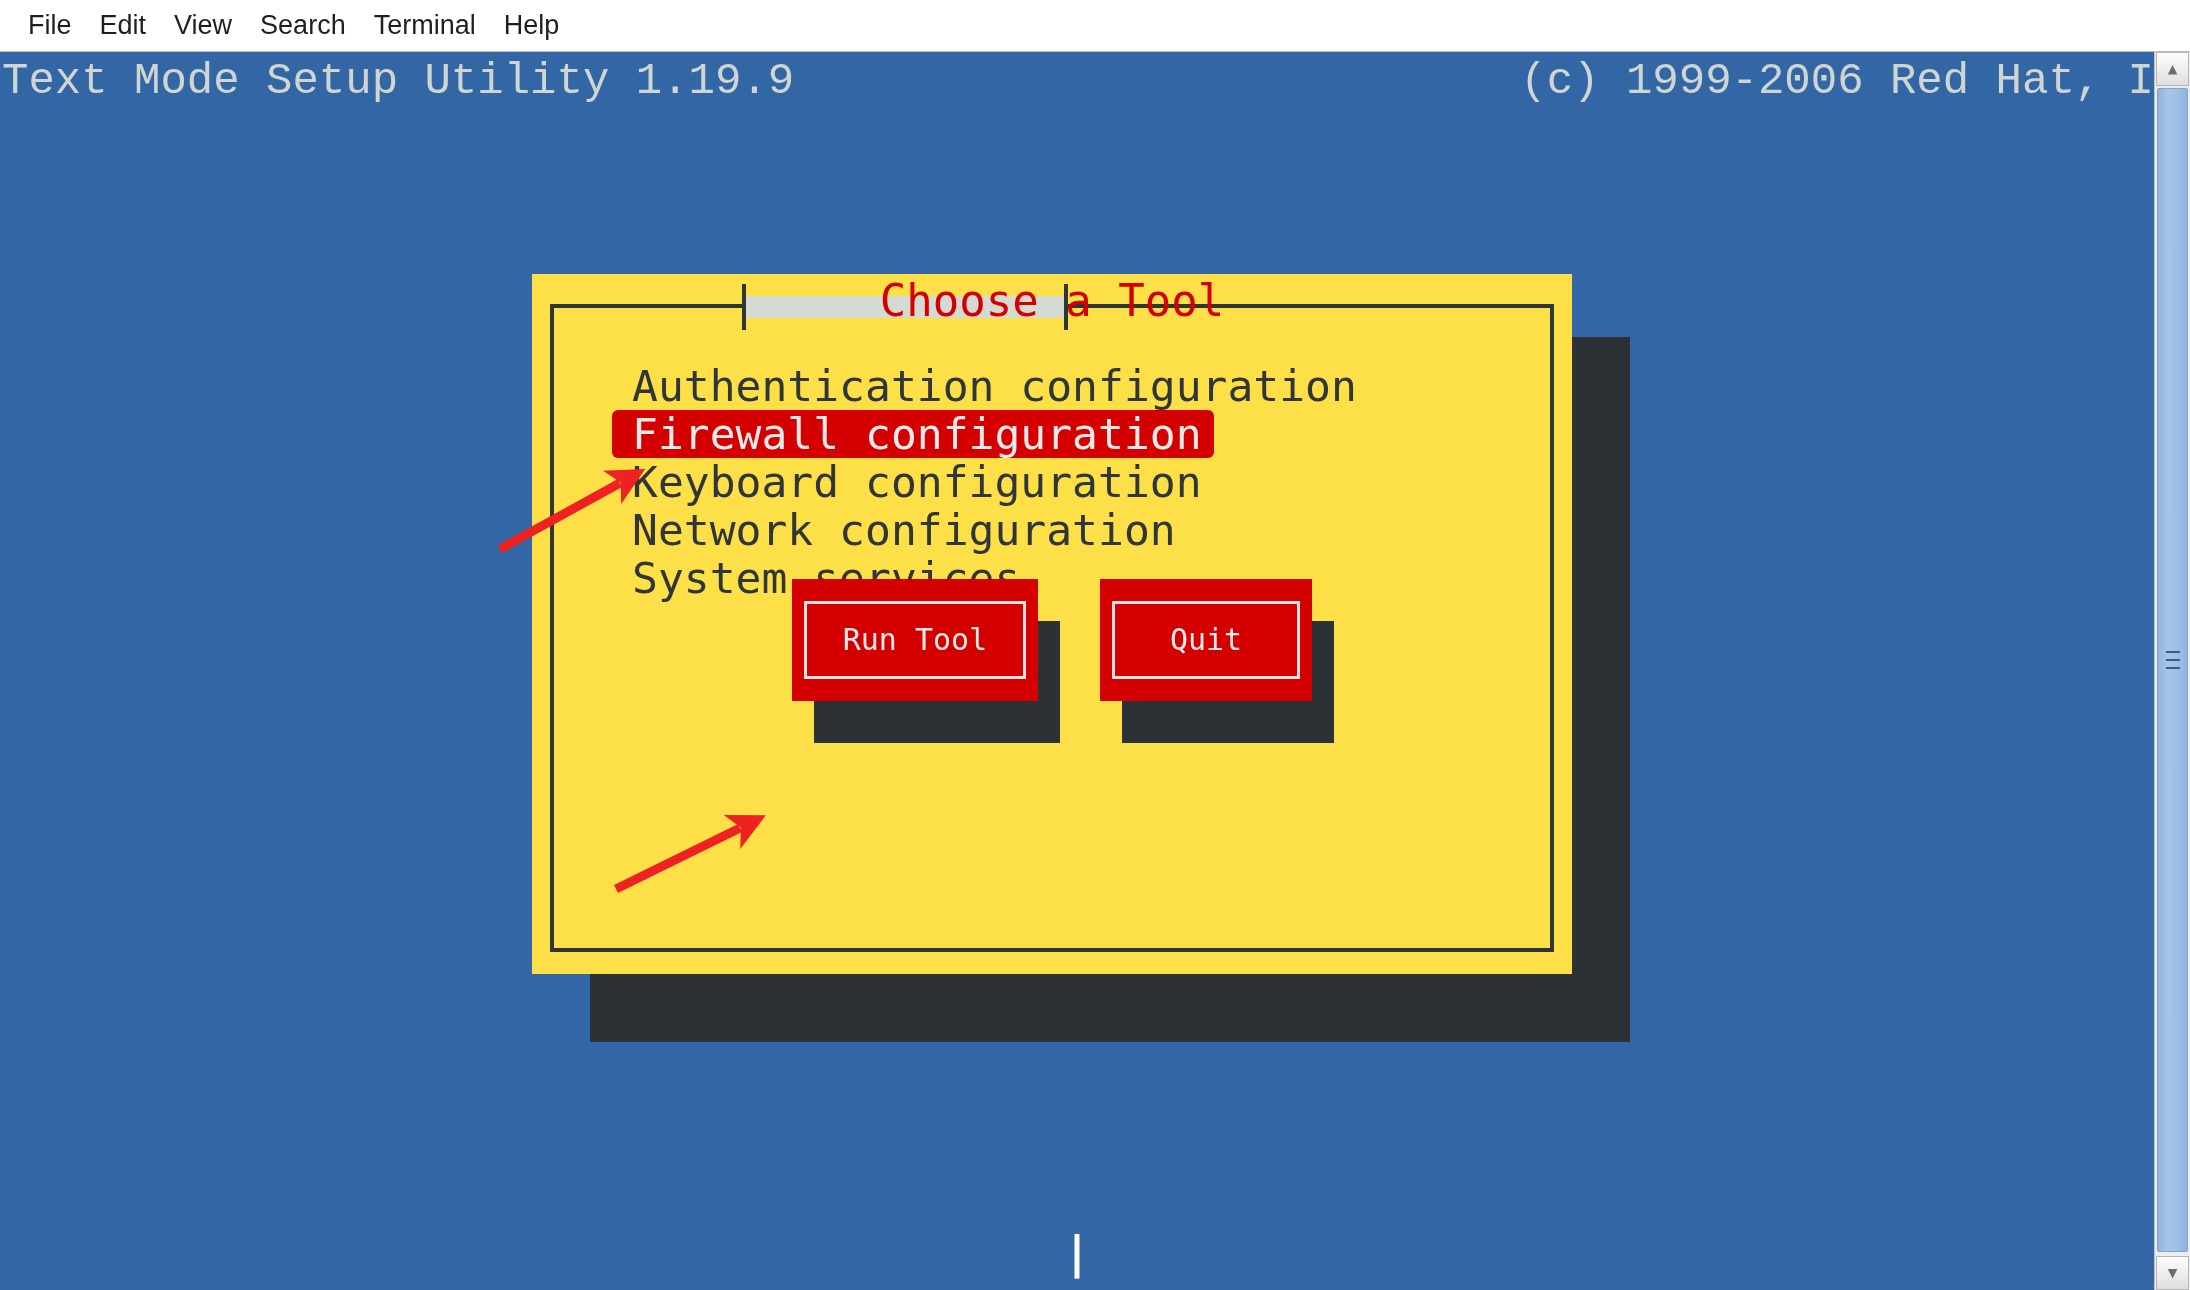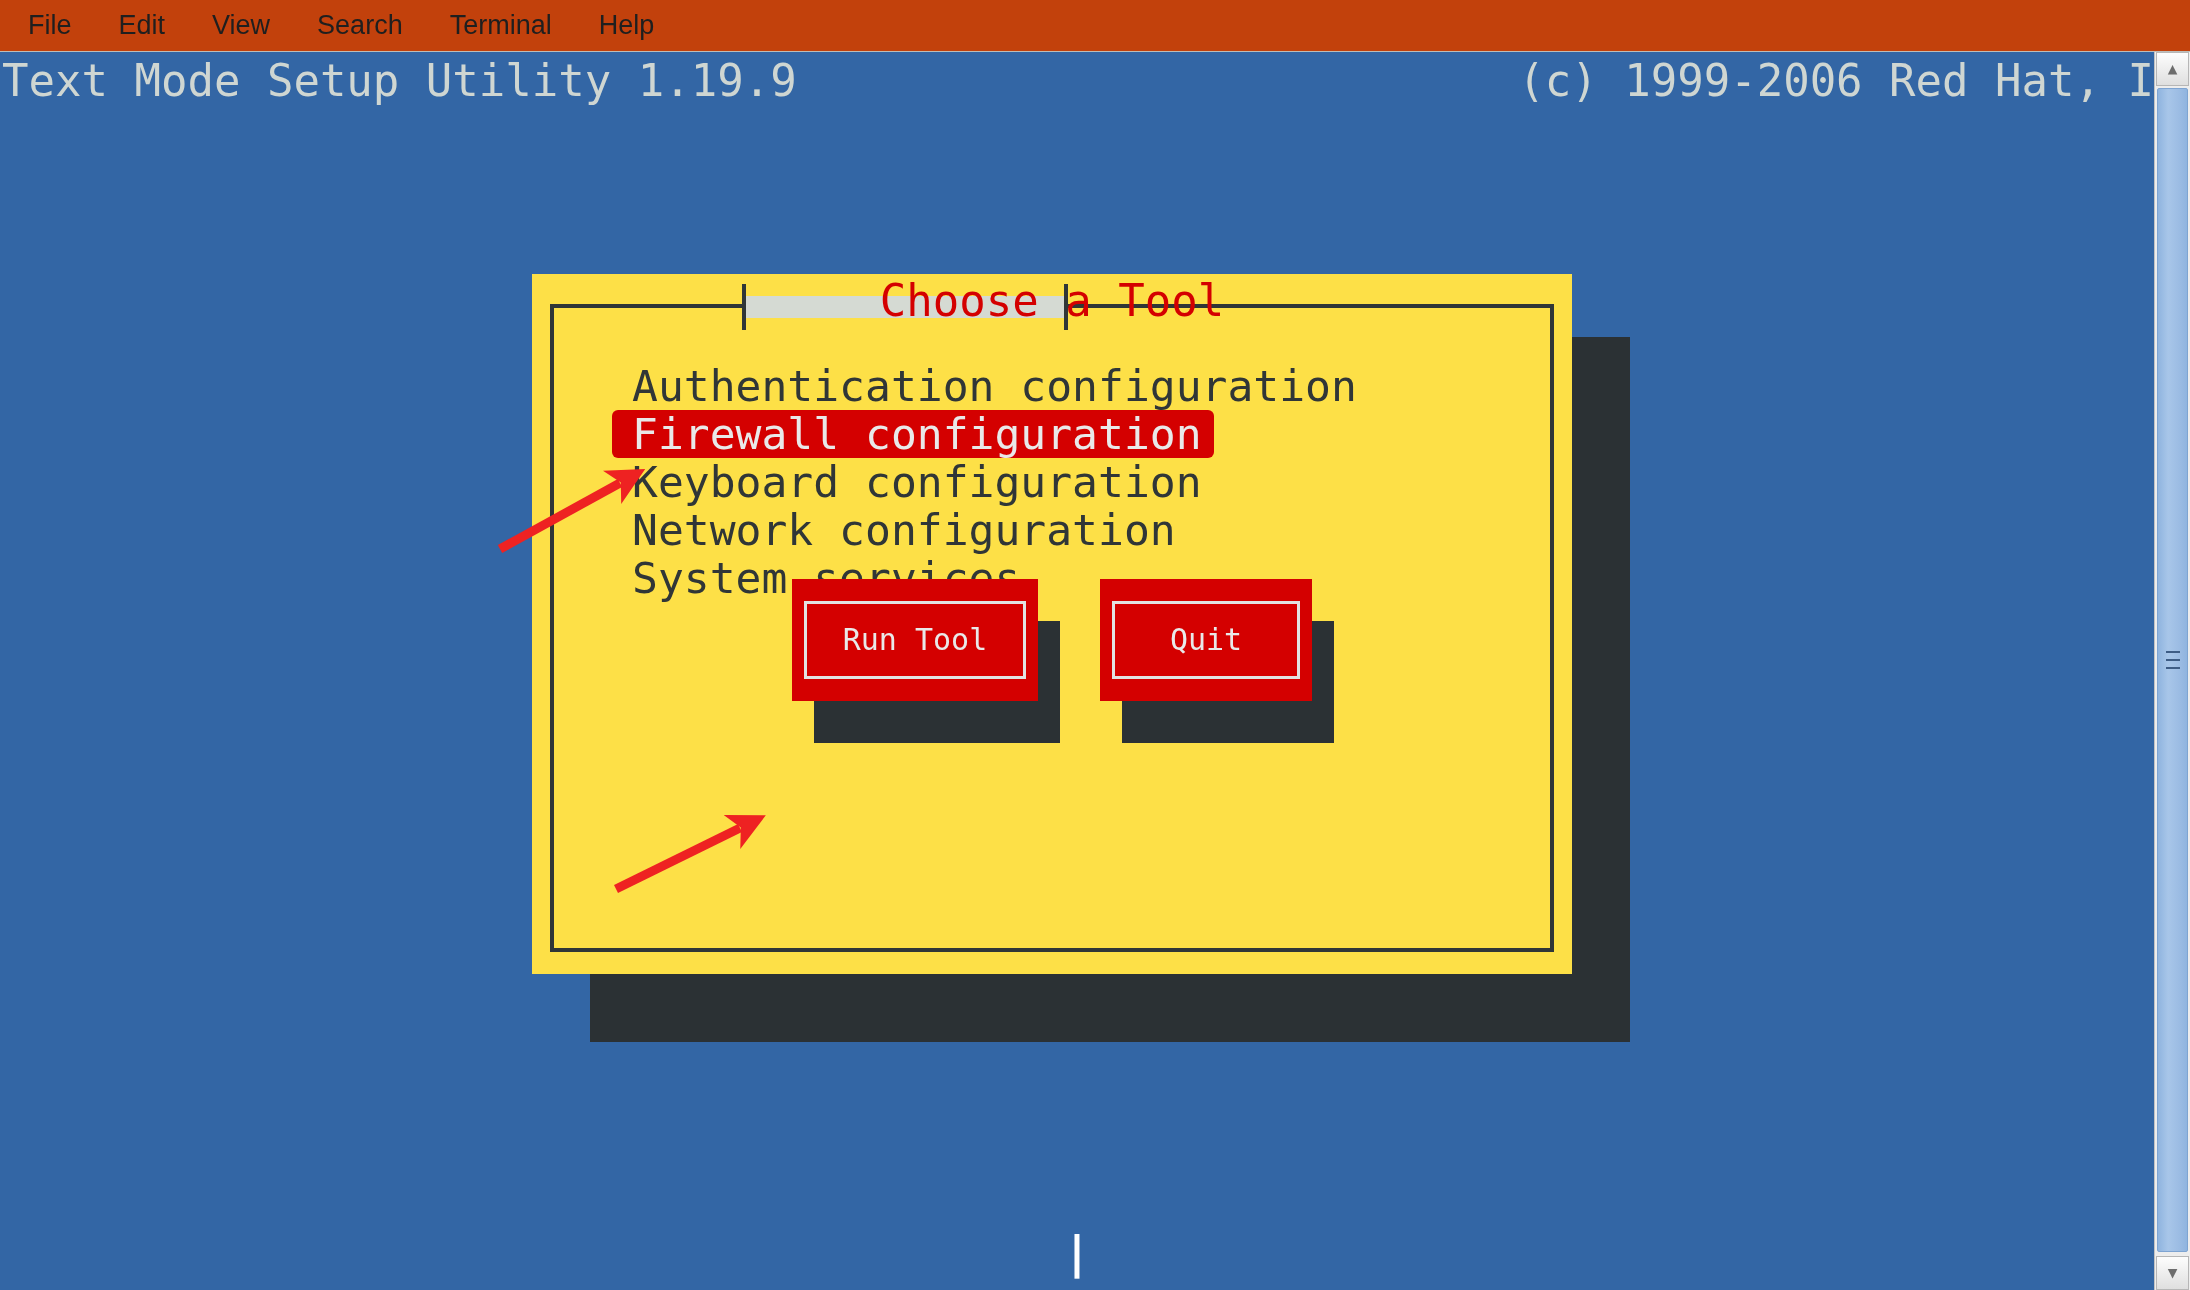--- a/index.html
+++ b/index.html
@@ -21,28 +21,27 @@
     background: #3366a5;
     overflow: hidden;
   }
 
   
   #menubar {
     position: absolute;
     left: 0; top: 0;
     width: 2190px;
     height: 52px;
-    background: #c2410c;
+    background: #ffffff;
     border-bottom: 1px solid #bdbdba;
     box-sizing: border-box;
     display: flex;
     align-items: center;
     padding-left: 14px;
     font-family: "Liberation Sans", sans-serif;
-    gap: 19px;
   }
   .menu-item {
     font-size: 27px;
     color: #1f1f1f;
     padding: 2px 14px;
     white-space: nowrap;
     line-height: 1;
   }
 
   
@@ -57,20 +56,21 @@
 
   
   #tui-topbar {
     position: absolute;
     left: 0; top: 0;
     width: 2154px;
     height: 58px;
     display: flex;
     align-items: center;
     justify-content: space-between;
+    font-family: Liberation Mono, monospace;
   }
   #tui-title {
     font-size: 44px;
     letter-spacing: 0px;
     color: #cfd6d2;
     white-space: pre;
     padding-left: 2px;
     line-height: 1;
   }
   #tui-copyright {

